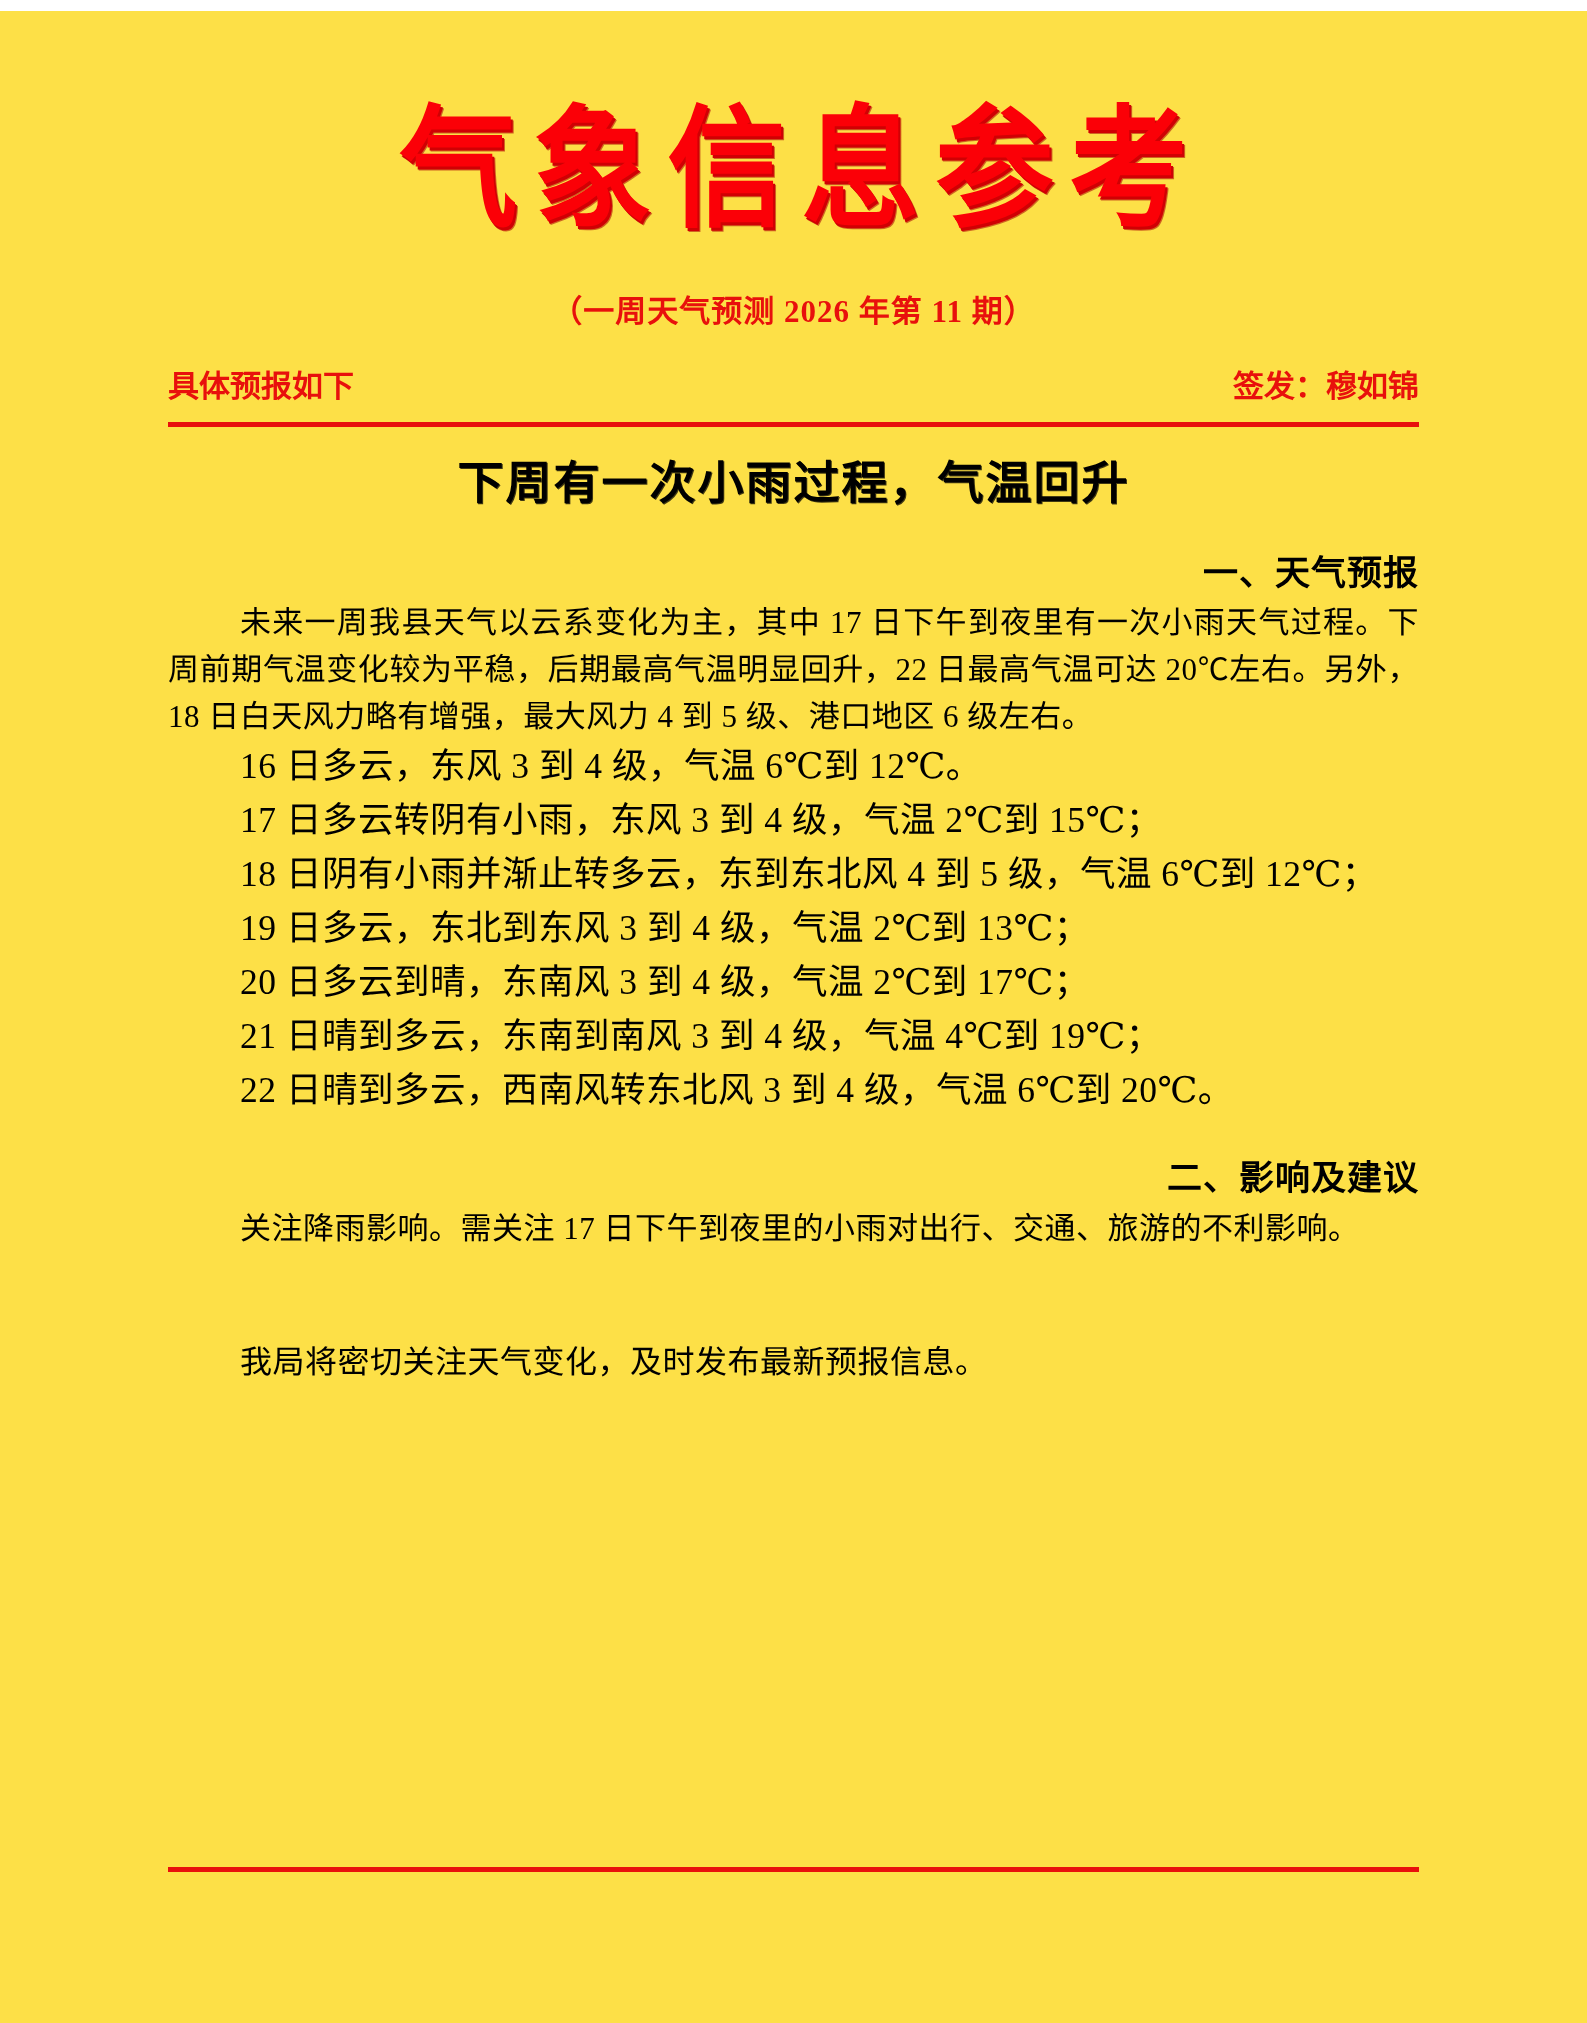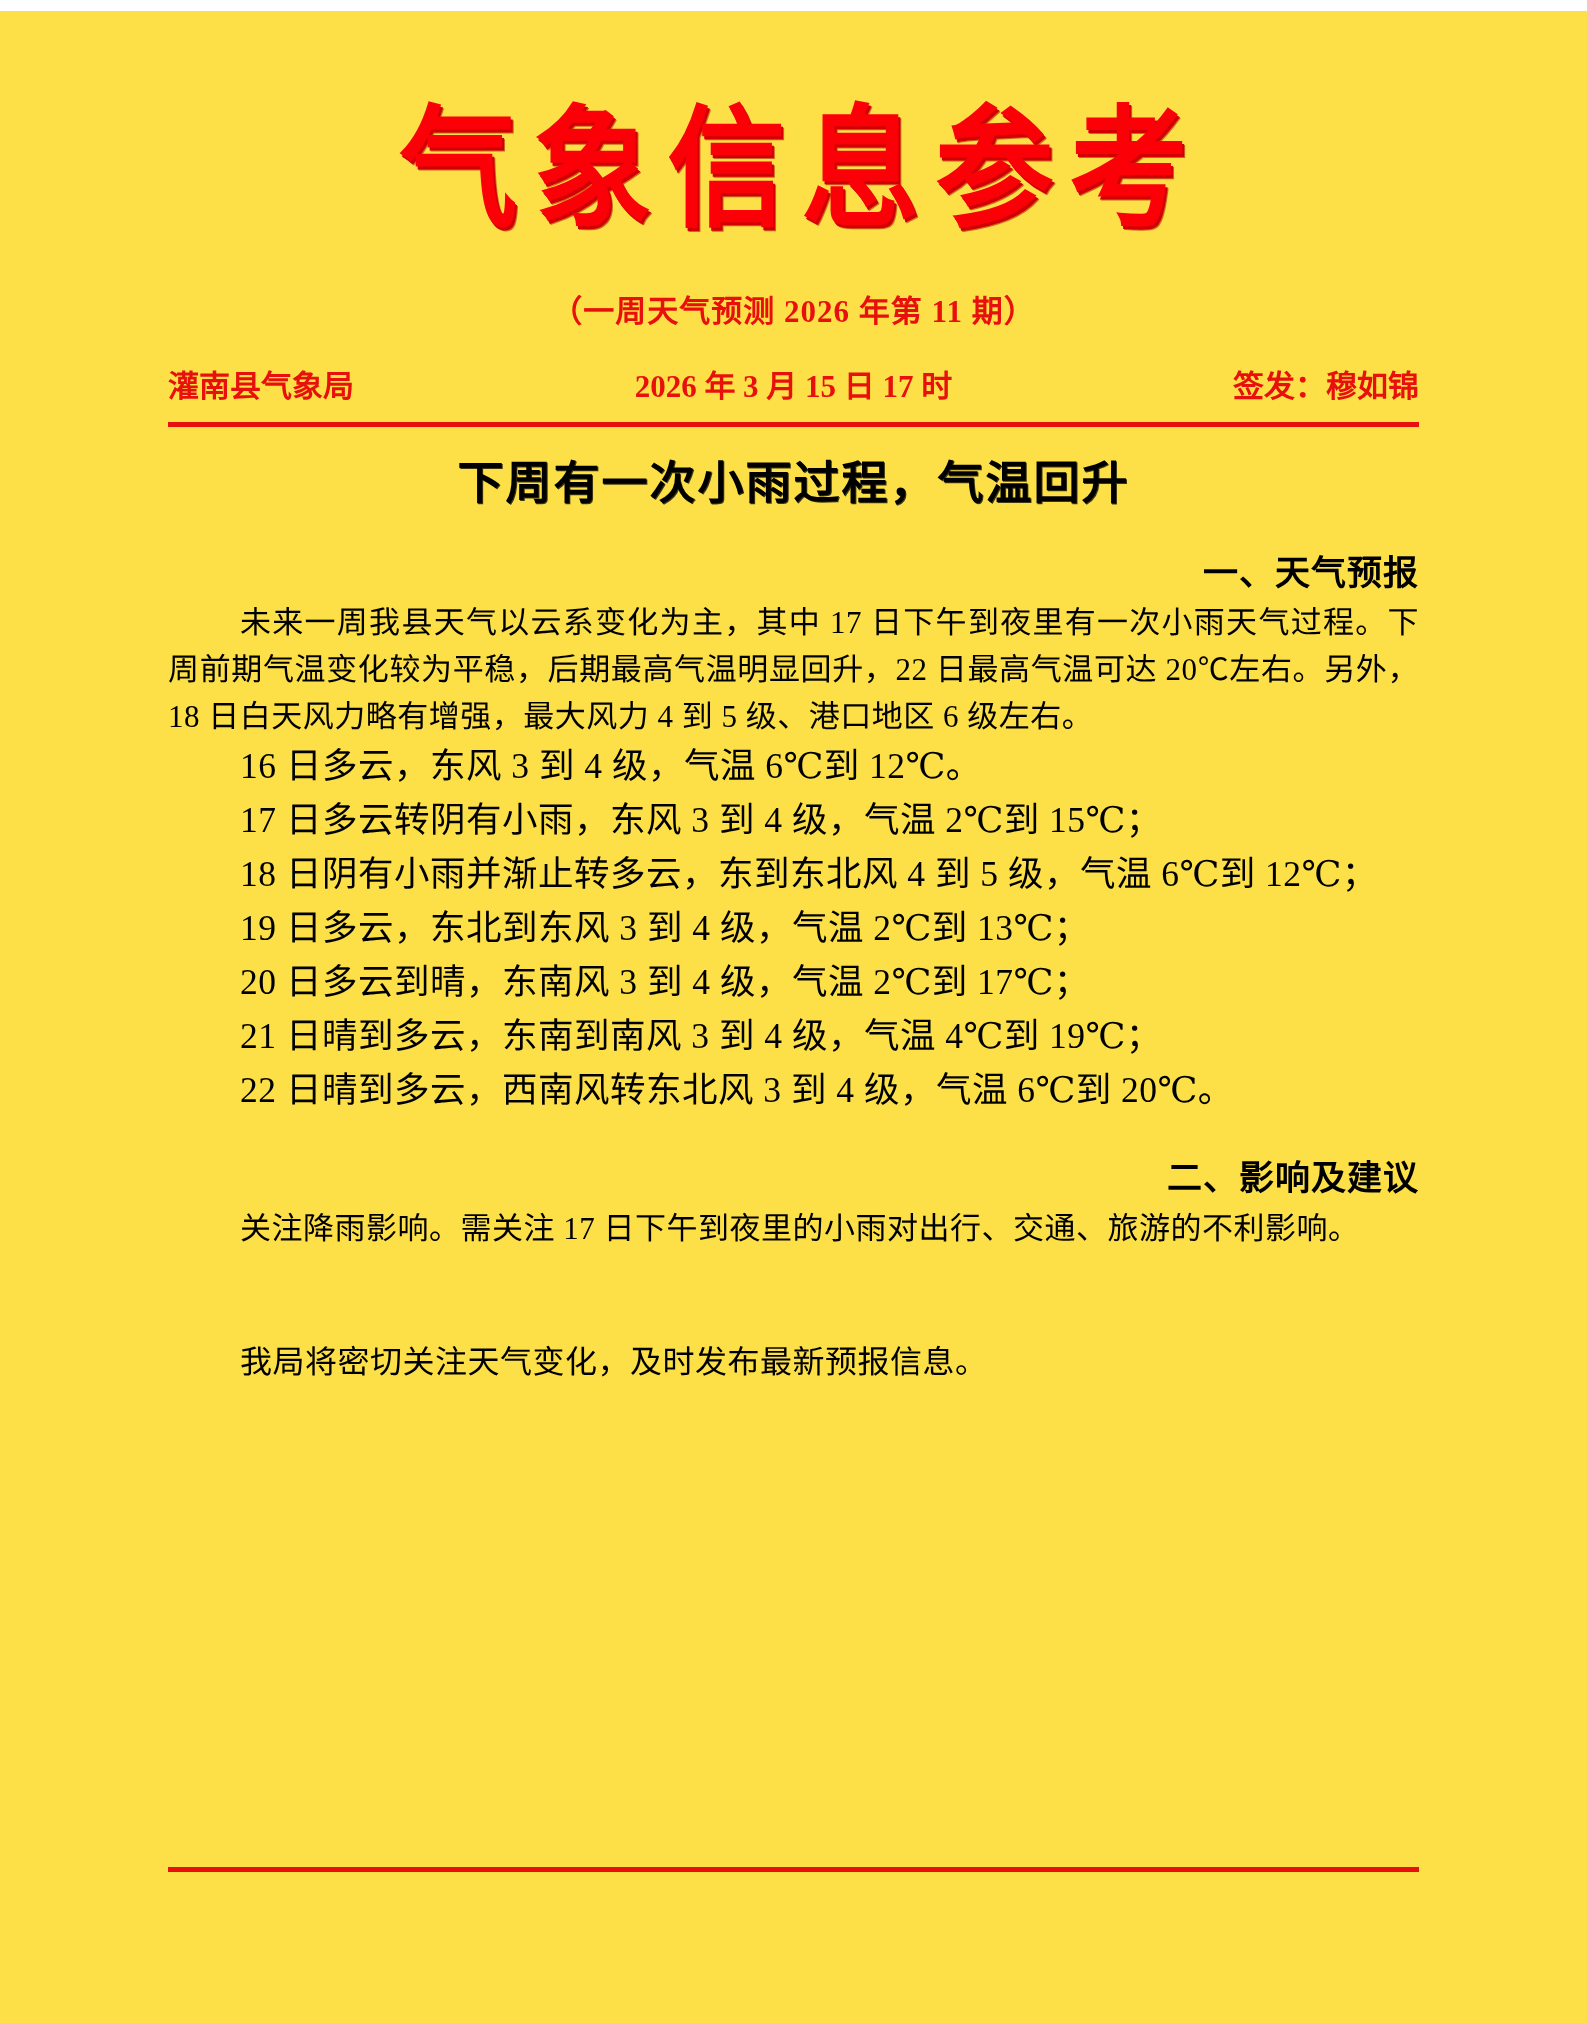--- a/index.html
+++ b/index.html
@@ -153,22 +153,21 @@
 <body>
 
 <div class="page">
 
   <div class="masthead">
     <div class="masthead-title">气象信息参考</div>
     <div class="masthead-subtitle">（一周天气预测 2026 年第 11 期）</div>
   </div>
 
   <div class="info-row">
-    <span class="info-office">灌南县气象局</span>
-    <span class="info-date">2026 年 3 月 15 日 17 时</span>
+    <span class="info-office">具体预报如下</span>
     <span class="info-signer">签发：穆如锦</span>
   </div>
 
   <div class="rule-top"></div>
 
   <div class="doc">
 
     <div class="doc-headline">下周有一次小雨过程，气温回升</div>
 
     <div class="section-heading">一、天气预报</div>

